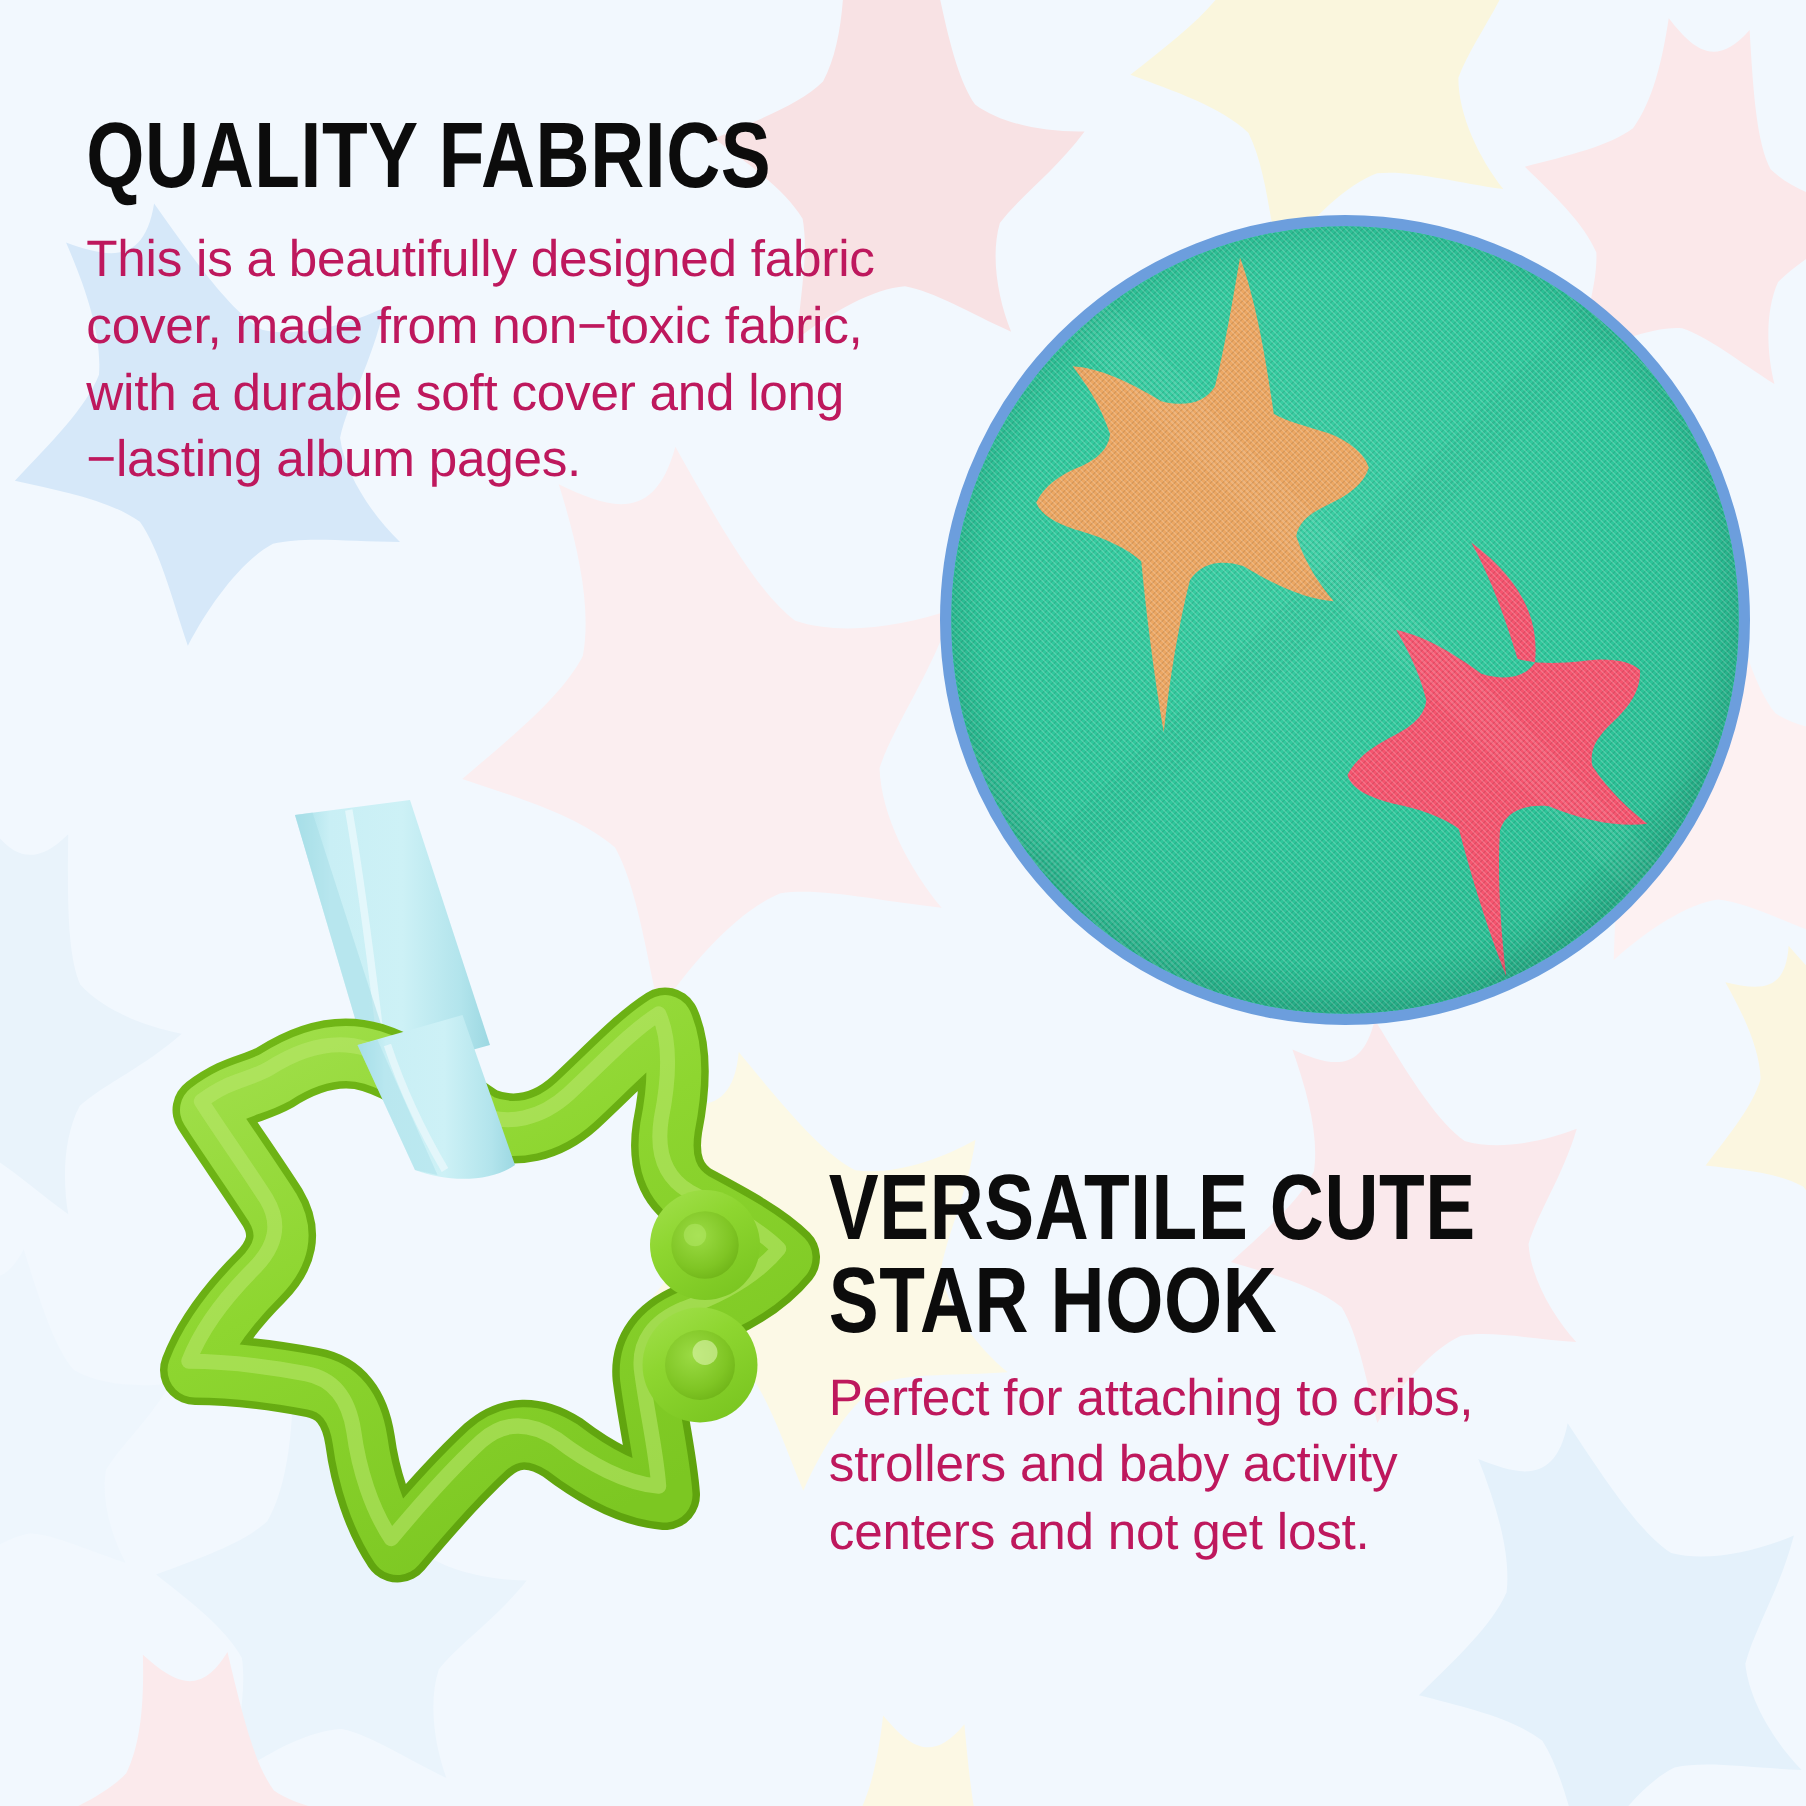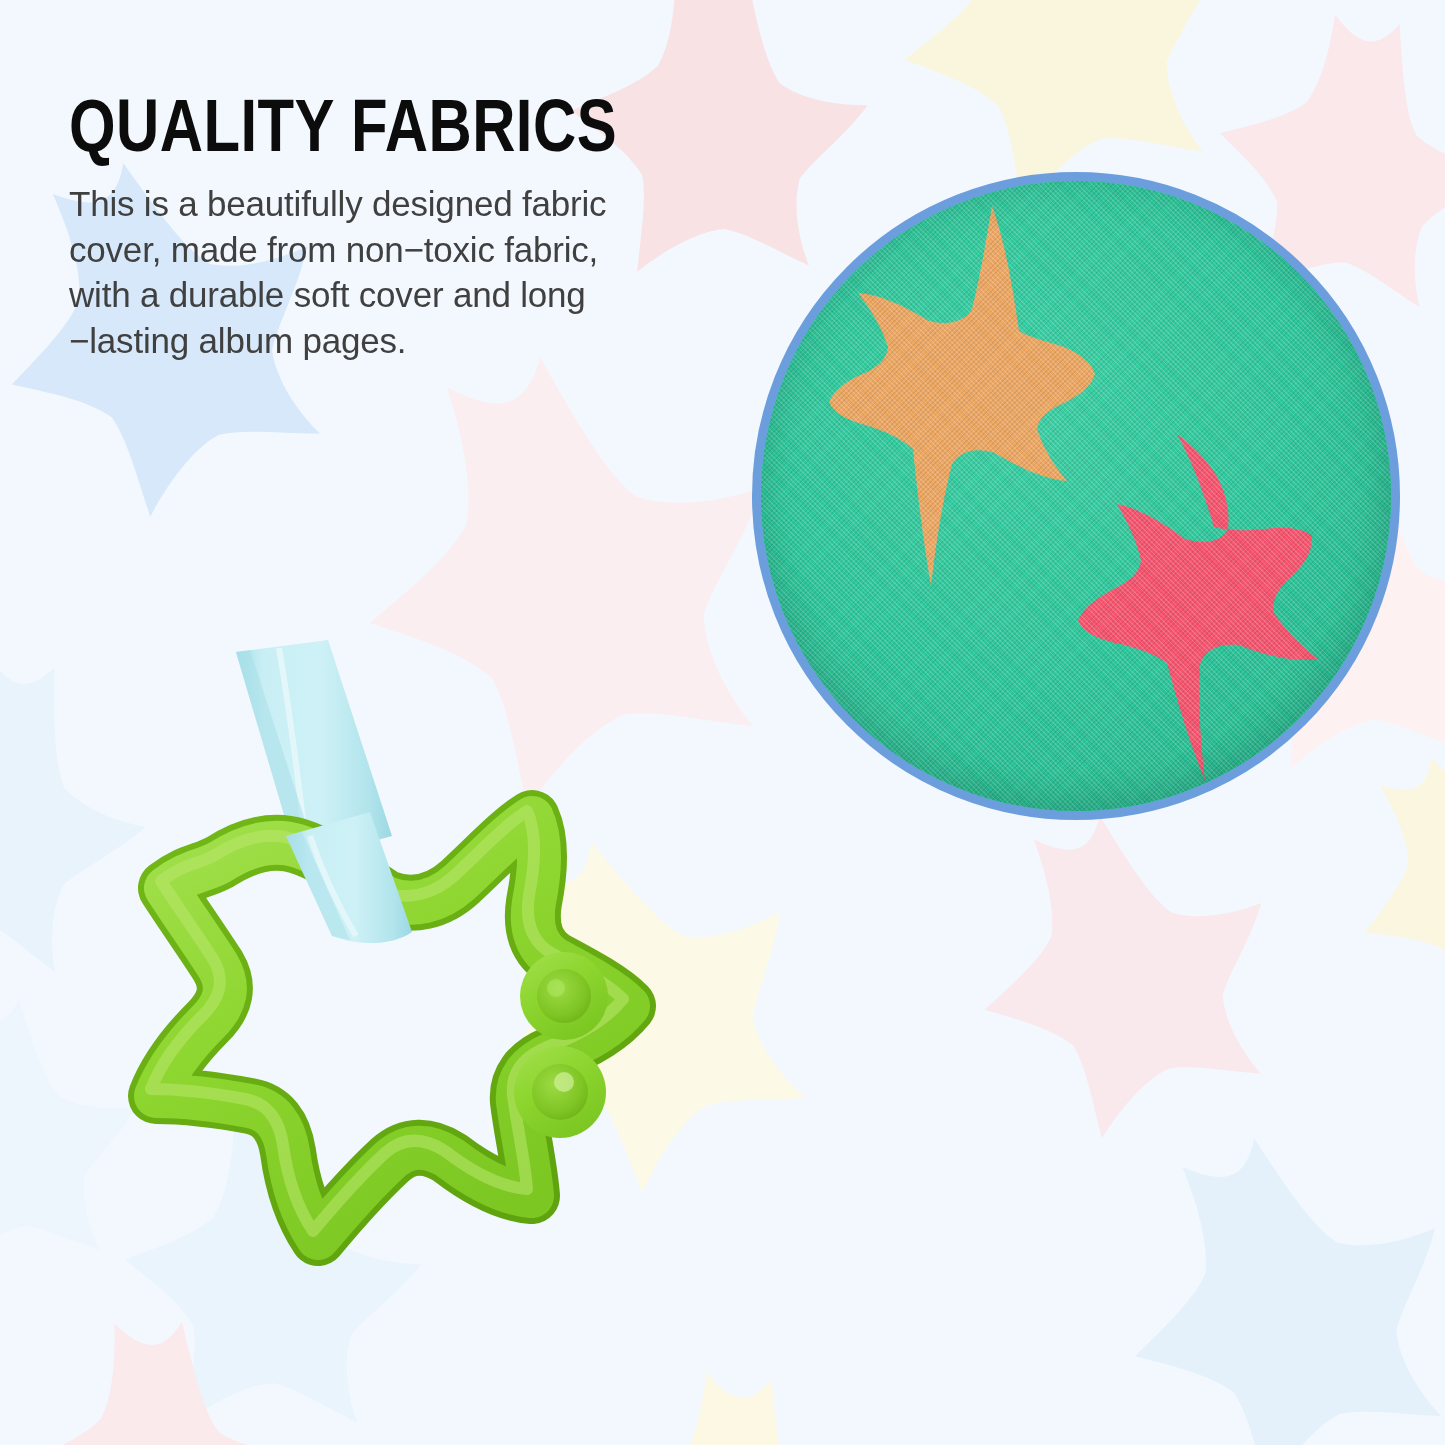--- a/index.html
+++ b/index.html
@@ -30,22 +30,22 @@
     font-weight:bold;
     color:#0c0c0c;
     letter-spacing:0.5px;
     line-height:1.0;
     font-size:62px;
     transform:scaleY(1.18) scaleX(0.95);
     transform-origin:left top;
     white-space:pre-line;
   }
   .body-copy {
-    color:#404040;
-    font-size:35px;
+    color:#be185d;
+    font-size:41px;
     line-height:1.30;
     font-weight:300;
     letter-spacing:-0.2px;
     white-space:pre-line;
   }
 
   #block-quality-fabrics { left:69px; top:88px; width:680px; }
   #block-quality-fabrics .headline { font-size:63px; }
   #block-quality-fabrics .body-copy { margin-top:30px; }
 
@@ -257,14 +257,21 @@
         <circle cx="524" cy="356" r="44" fill="url(#gRing)"></circle>
         <circle cx="524" cy="356" r="27" fill="url(#gKnob)"></circle>
         <circle cx="516" cy="348" r="9" fill="#b6e96a" opacity="0.5"></circle>
         <circle cx="520" cy="452" r="46" fill="url(#gRing)"></circle>
         <circle cx="520" cy="452" r="28" fill="url(#gKnob)"></circle>
         <circle cx="524" cy="442" r="10" fill="#ddf5ae" opacity="0.6"></circle>
       </g>
     </svg>
   </div>
 
+  <div class="block" id="block-star-hook">
+    <div class="headline">VERSATILE CUTE
+STAR HOOK</div>
+    <div class="body-copy">Perfect for attaching to cribs,
+strollers and baby activity
+centers and not get lost.</div>
+  </div>
 
 </div>
 
 </body></html>

